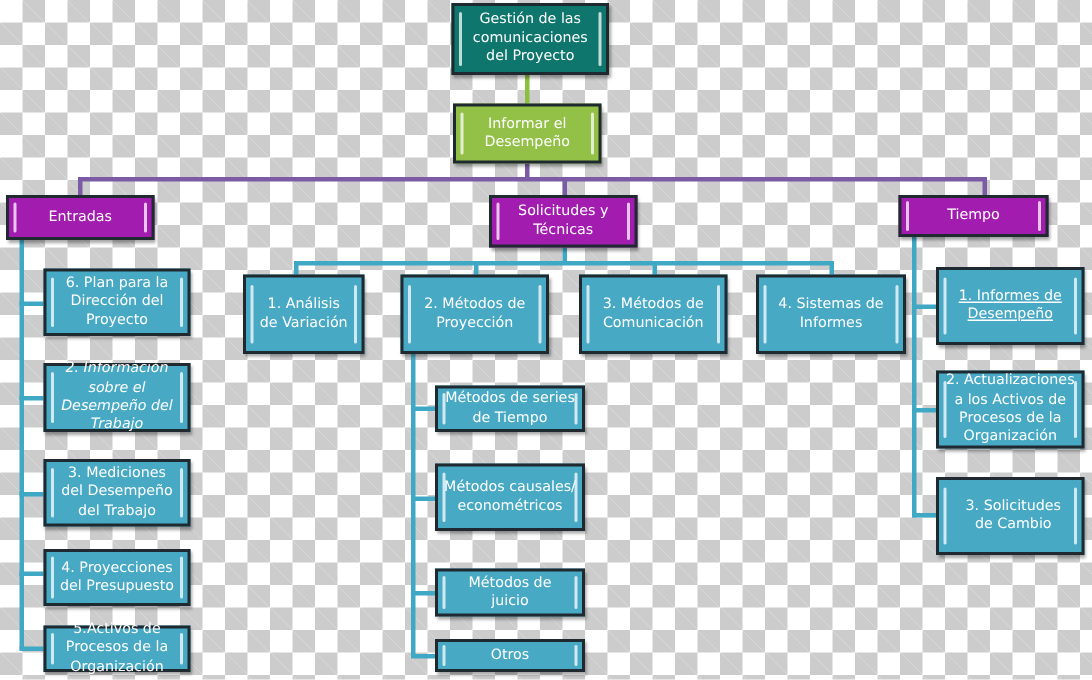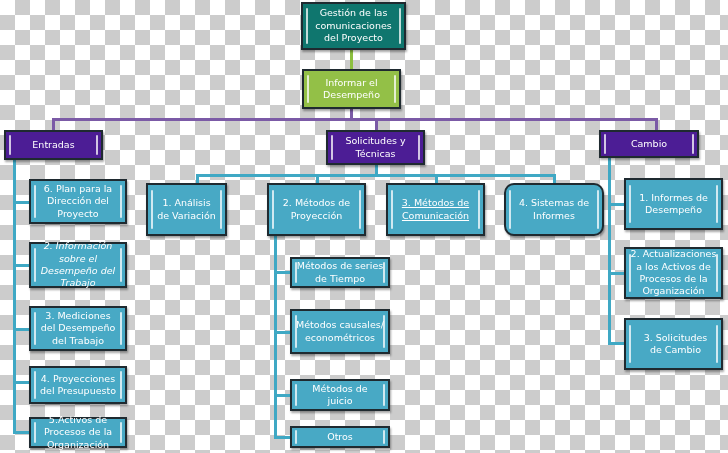--- a/index.html
+++ b/index.html
@@ -28,21 +28,21 @@
     padding:0 8px;
   }
   .box::before, .box::after {
     content:""; position:absolute; top:10%; bottom:10%; width:2px;
     background:rgba(255,255,255,0.75); border-radius:1px;
   }
   .box::before { left:3px; }
   .box::after { right:3px; }
   .blue { background:#0f766e; }
   .green { background:#93c047; }
-  .purple { background:#4c1d95; }
+  .purple { background:#a21caf; }
   .teal { background:#48a9c5; }
 </style>
 </head>
 <body>
 
 <div class="line vl-green" style="left:350px; top:50px; height:19px;"></div>
 <div class="line vl-purple" style="left:350px; top:109px; height:11px;"></div>
 <div class="line hl-purple" style="left:52px; top:118px; width:606px;"></div>
 <div class="line vl-purple" style="left:52px; top:118px; height:12px;"></div>
 <div class="line vl-purple" style="left:375px; top:118px; height:12px;"></div>
@@ -80,33 +80,33 @@
   <span>Informar el Desempeño</span>
 </div>
 
 <div class="box purple" style="left:4px; top:130px; width:99px; height:30px;">
   <span>Entradas</span>
 </div>
 <div class="box purple" style="left:326px; top:130px; width:99px; height:35px;">
   <span>Solicitudes y Técnicas</span>
 </div>
 <div class="box purple" style="left:599px; top:130px; width:100px; height:28px;">
-  <span>Cambio</span>
+  <span>Tiempo</span>
 </div>
 
-<div class="box teal" style="left:146px; top:183px; width:81px; height:53px;text-align:center;">
+<div class="box teal" style="left:162px; top:183px; width:81px; height:53px;text-align:center;">
   <span>1. Análisis de Variación</span>
 </div>
 <div class="box teal" style="left:267px; top:183px; width:99px; height:53px;">
   <span>2. Métodos de Proyección</span>
 </div>
-<div class="box teal" style="left:386px; top:183px; width:99px; height:53px;text-decoration:underline;">
+<div class="box teal" style="left:386px; top:183px; width:99px; height:53px;">
   <span>3. Métodos de Comunicación</span>
 </div>
-<div class="box teal" style="left:504px; top:183px; width:100px; height:53px;border-radius:10px;">
+<div class="box teal" style="left:504px; top:183px; width:100px; height:53px;">
   <span>4. Sistemas de Informes</span>
 </div>
 
 <div class="box teal" style="left:29px; top:179px; width:98px; height:45px;">
   <span>6. Plan para la Dirección del Proyecto</span>
 </div>
 <div class="box teal" style="left:29px; top:242px; width:98px; height:46px; padding:0 2px;font-style:italic;">
   <span>2. Información sobre el Desempeño del Trabajo</span>
 </div>
 <div class="box teal" style="left:29px; top:306px; width:98px; height:45px;">
@@ -125,21 +125,21 @@
 <div class="box teal" style="left:290px; top:309px; width:100px; height:45px; padding:0 2px; word-break:break-all;">
   <span>Métodos causales/econométricos</span>
 </div>
 <div class="box teal" style="left:290px; top:379px; width:100px; height:32px;">
   <span>Métodos de juicio</span>
 </div>
 <div class="box teal" style="left:290px; top:426px; width:100px; height:22px;">
   <span>Otros</span>
 </div>
 
-<div class="box teal" style="left:624px; top:178px; width:99px; height:52px;">
+<div class="box teal" style="left:624px; top:178px; width:99px; height:52px;text-decoration:underline;">
   <span>1. Informes de Desempeño</span>
 </div>
 <div class="box teal" style="left:624px; top:247px; width:99px; height:52px; padding:0 2px;">
   <span>2. Actualizaciones a los Activos de Procesos de la Organización</span>
 </div>
 <div class="box teal" style="left:624px; top:318px; width:99px; height:52px;padding-left:12px;">
   <span>3. Solicitudes de Cambio</span>
 </div>
 
 </body></html>

